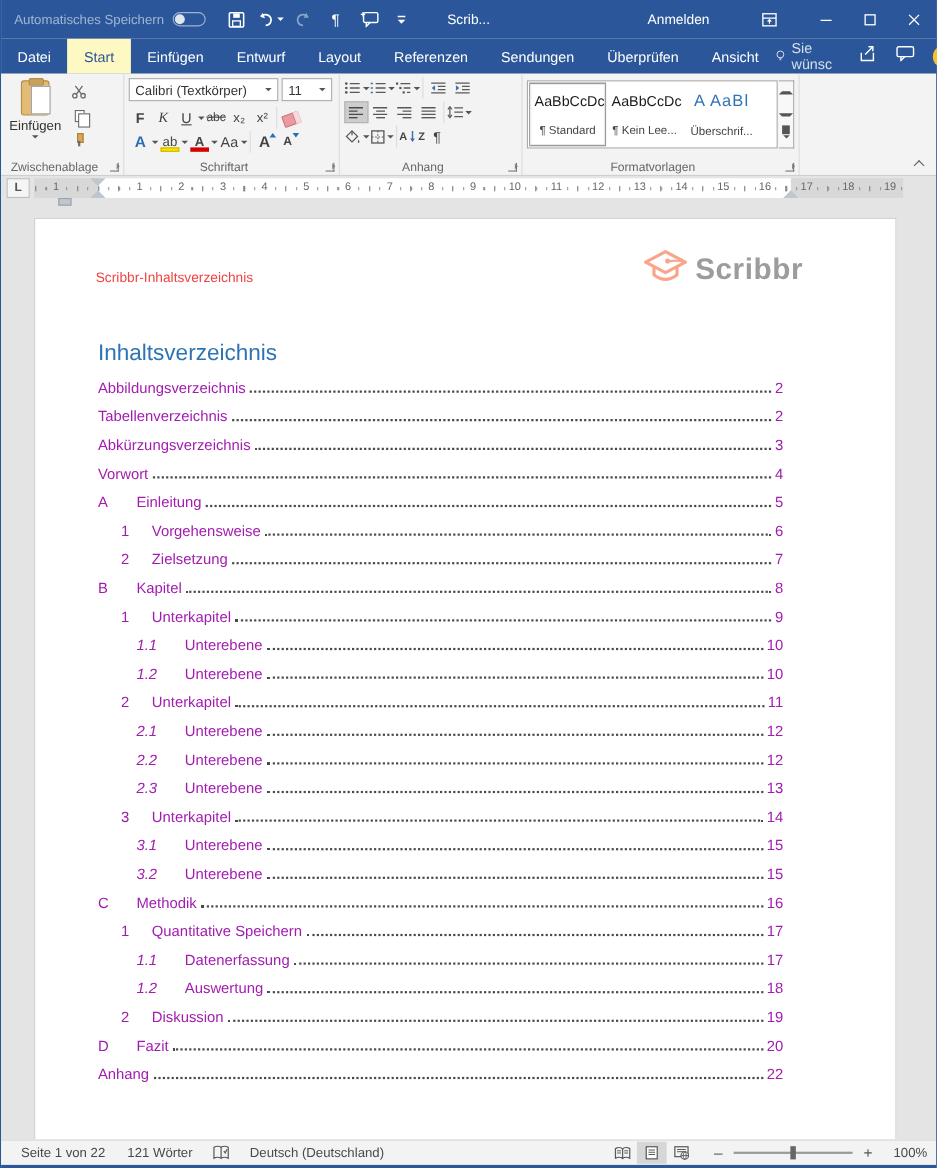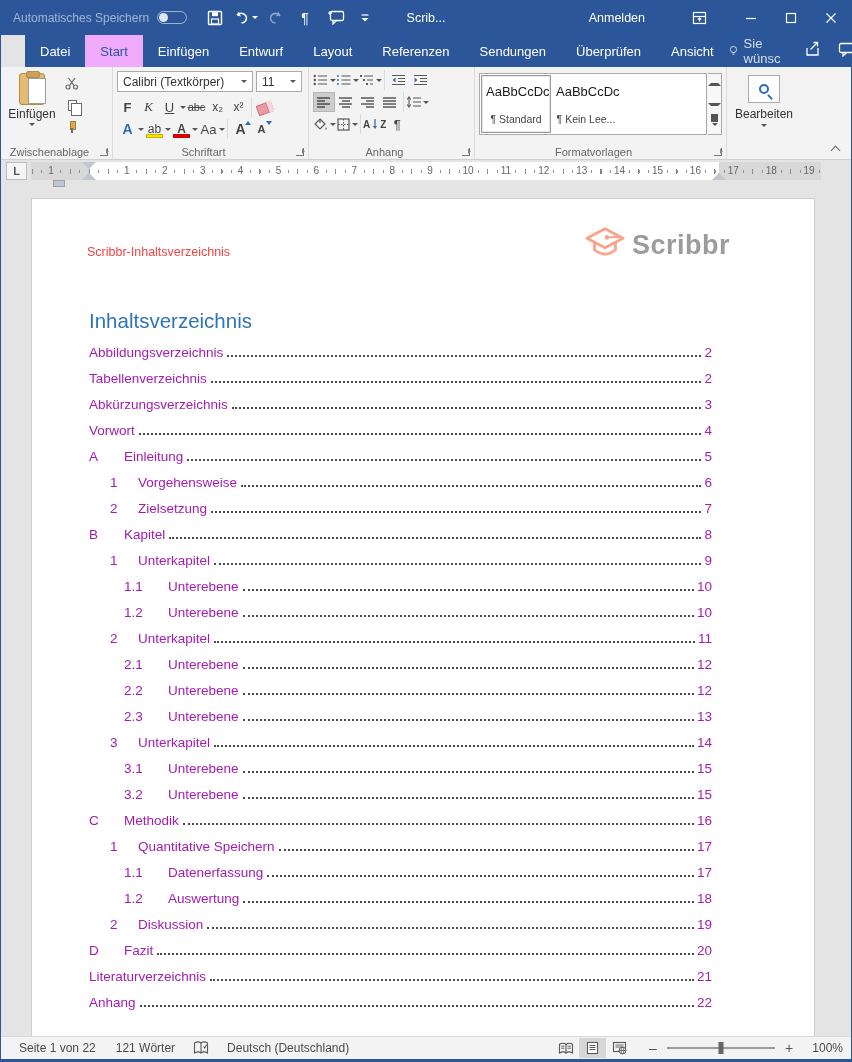--- a/index.html
+++ b/index.html
@@ -17,24 +17,24 @@
   .qat-btn svg { display:block; }
   .dim { opacity:.45; }
   .car-w { width:0;height:0;border-left:3px solid transparent;border-right:3px solid transparent;border-top:3.5px solid #fff; display:inline-block; margin-left:3px; }
   .tb-title { position:absolute; left:50%; transform:translateX(-50%); font-size:12.5px; white-space:nowrap; }
   .tb-right { margin-left:auto; display:flex; align-items:center; height:100%; }
   .signin { font-size:12.5px; padding:0 10px; margin-right:24px; }
   .winbtn { width:40px; height:100%; display:flex; align-items:center; justify-content:center; font-size:15px; }
   .ribopts { margin-right:12px; }
 
   
-  .tabrow { height:32px; background:#2B579A; display:flex; align-items:stretch; color:#fff;margin-left:24px; }
+  .tabrow { height:32px; background:#2B579A; display:flex; align-items:stretch; color:#fff; }
   .tabs-left { display:flex; align-items:stretch; }
   .tab { padding:0 15px; display:flex; align-items:center; font-size:13px; cursor:default; }
-  .tab.active { background:#f0abfc; color:#2B579A; }
+  .tab.active { background:#fef9c3; color:#2B579A; }
   .tabrow-right { margin-left:auto; display:flex; align-items:center; gap:16px; padding-right:14px; }
   .help { display:flex; align-items:center; gap:6px; color:rgba(255,255,255,.8); font-size:13px; }
   .smiley { width:17px; height:17px; border-radius:50%; background:#F7C231; position:relative; }
   .smiley u { position:absolute; left:4px; right:4px; bottom:3.5px; height:5px; border:1.4px solid #6b4e00; border-top:none; border-left:none; border-right:none; border-radius:0 0 8px 8px; }
 
   
   .ribbon { height:93px; background:#F3F3F3; display:flex; border-bottom:1px solid #CFCFCF; position:relative; }
   .group { position:relative; border-right:1px solid #DCDCDC; padding:2px 3px 16px; flex:none; }
   .g-label { position:absolute; bottom:1px; left:0; right:14px; text-align:center; font-size:11px; color:#666; white-space:nowrap; }
   .launcher { position:absolute; bottom:3px; right:4px; width:8px; height:8px; border-right:1px solid #777; border-bottom:1px solid #777; }
@@ -140,21 +140,21 @@
   .page { position:absolute; left:30px; top:8px; width:784px; bottom:-4px; background:#fff; border:1px solid #CFCFCF; }
   .doc-header { position:absolute; left:55px; top:46px; font-size:12.5px; color:#ef4444; }
   .logo { position:absolute; right:84px; top:26px; display:flex; align-items:center; gap:6px; }
   .logo-text { font-size:27px; font-weight:bold; color:#9C9C9C; letter-spacing:.5px; }
   .doc-title { position:absolute; left:57px; top:110px; font-size:20.5px; color:#2E74B5; }
   .toc { position:absolute; left:57px; right:102px; top:140px; }
   .trow { display:flex; height:26px; align-items:flex-end; padding-bottom:5px; font-size:13.5px; color:#a21caf; }
   .trow .n { flex:none; }
   .trow.lv1 .n { width:35px; }
   .trow.lv2 { padding-left:21px; } .trow.lv2 .n { width:28px; }
-  .trow.lv3 { padding-left:35px; } .trow.lv3 .n { width:44px; }
+  .trow.lv3 { padding-left:35px; } .trow.lv3 .n { width:44px;font-style:italic; }
   .trow .t { flex:none; white-space:nowrap; }
   .trow .lead { flex:1; border-bottom:2px dotted #4a4a4a; margin:0 3px 3px 4px; min-width:10px; }
   .trow .p { flex:none; }
 
   
   .statusbar { position:absolute; left:0; right:0; bottom:0; height:26px; background:#F3F3F3; border-top:1px solid #D9D9D9; border-bottom:3px solid #2B579A; display:flex; align-items:center; font-size:12px; color:#4a4a4a; padding:0 8px; }
   .sb-item { padding:0 10px; white-space:nowrap; }
   .sb-icon { display:flex; align-items:center; padding:0 8px; }
   .sb-right { margin-left:auto; display:flex; align-items:center; }
   .viewbtn { width:27px; height:20px; display:flex; align-items:center; justify-content:center; }
@@ -468,46 +468,41 @@
     <div class="group g-styles">
       <div class="styles-gallery" id="styles-gallery">
           <div class="style-card selected">
             <div class="prev">AaBbCcDc</div>
             <div class="lbl">¶ Standard</div>
           </div>
           <div class="style-card">
             <div class="prev">AaBbCcDc</div>
             <div class="lbl">¶ Kein Lee...</div>
           </div>
+          <div class="style-card blue">
+            <div class="prev">A AaBl</div>
+            <div class="lbl">Überschrif...</div>
+          </div>
         </div>
       <div class="gal-arrows">
         <span>
             <span class="car-up"></span>
           </span>
         <span>
             <span class="car"></span>
           </span>
         <span class="gal-more">
             <span class="more-bar"></span>
             <span class="car"></span>
           </span>
       </div>
       <div class="g-label">Formatvorlagen</div>
       <span class="launcher"></span>
     </div>
 
-    <div class="group g-edit">
-      <div class="search-btn">
-          <span class="mag"></span>
-        </div>
-      <div class="edit-label">Bearbeiten</div>
-      <div class="edit-car">
-          <span class="car"></span>
-        </div>
-    </div>
 
     <span class="collapse"></span>
   </div>
 
   <div class="rulerbar">
     <div class="tabsel">L</div>
     <div class="ruler">
       <div class="ruler-white"></div>
       <div class="ticks"></div>
       <div id="ruler-nums">
@@ -687,25 +682,20 @@
             <span class="lead"></span>
             <span class="p">19</span>
           </div>
           <div class="trow lv1">
             <span class="n">D</span>
             <span class="t">Fazit</span>
             <span class="lead"></span>
             <span class="p">20</span>
           </div>
           <div class="trow lv0">
-            <span class="t">Literaturverzeichnis</span>
-            <span class="lead"></span>
-            <span class="p">21</span>
-          </div>
-          <div class="trow lv0">
             <span class="t">Anhang</span>
             <span class="lead"></span>
             <span class="p">22</span>
           </div>
         </div>
     </div>
   </div>
 
   <div class="statusbar">
     <span class="sb-item">Seite 1 von 22</span>

